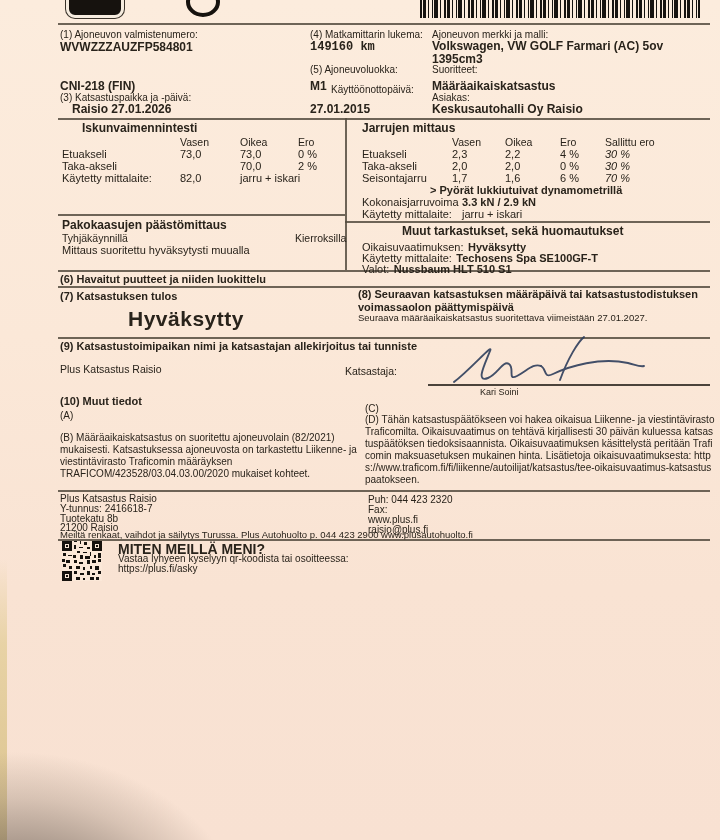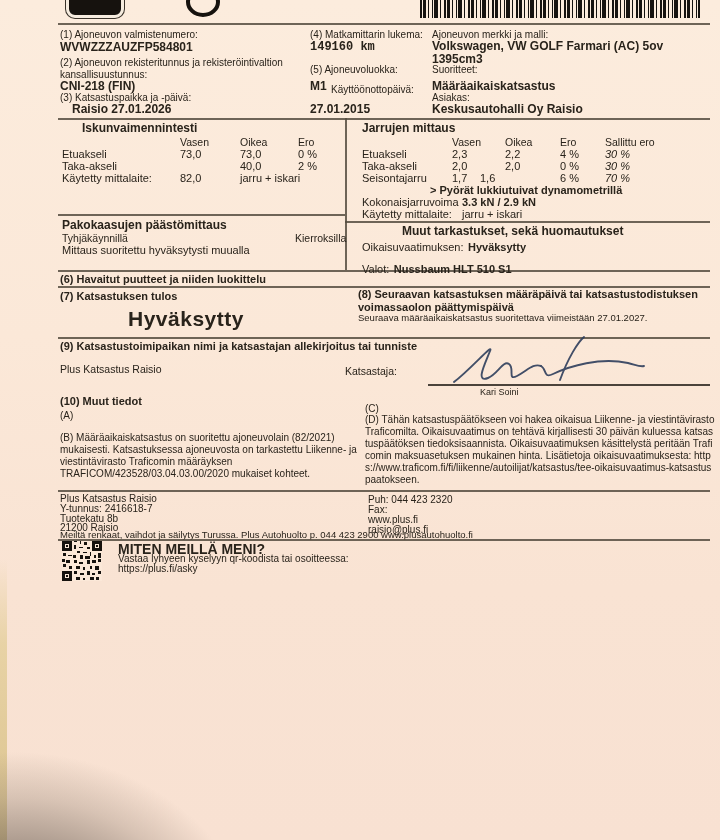--- a/index.html
+++ b/index.html
@@ -42,21 +42,20 @@
 <div class="page">
 
   <div class="abs logo-rect" style="left:66px;top:-12px;width:52px;height:24px;"></div>
   <div class="abs logo-oval" style="left:186px;top:-13px;width:26px;height:22px;"></div>
   <div class="abs barcode" style="left:420px;top:0;width:280px;height:18px;"></div>
 
   <div class="hr" style="left:58px;top:23px;width:652px;"></div>
 
   <div class="abs lb" style="left:60px;top:29px;">(1) Ajoneuvon valmistenumero:</div>
   <div class="abs val" style="left:60px;top:41px;">WVWZZZAUZFP584801</div>
-  <div class="abs lb" style="left:60px;top:57px;width:258px;">(2) Ajoneuvon rekisteritunnus ja rekisteröintivaltion kansallisuustunnus:</div>
   <div class="abs val" style="left:60px;top:80px;">CNI-218   (FIN)</div>
   <div class="abs lb" style="left:60px;top:92px;">(3) Katsastuspaikka ja -päivä:</div>
   <div class="abs val" style="left:72px;top:103px;">Raisio 27.01.2026</div>
 
   <div class="abs lb" style="left:310px;top:29px;">(4) Matkamittarin lukema:</div>
   <div class="abs val" style="left:310px;top:41px;font-family:Liberation Mono, monospace;">149160 km</div>
   <div class="abs lb" style="left:310px;top:64px;">(5) Ajoneuvoluokka:</div>
   <div class="abs val" style="left:310px;top:80px;">M1</div>
   <div class="abs lb" style="left:310px;top:84px;margin-left:21px;">Käyttöönottopäivä:</div>
   <div class="abs val" style="left:310px;top:103px;">27.01.2015</div>
@@ -77,21 +76,21 @@
   <div class="abs ttl" style="left:62px;top:121px;padding-left:20px;">Iskunvaimennintesti</div>
   <div class="abs lb2" style="left:180px;top:136px;">Vasen</div>
   <div class="abs lb2" style="left:240px;top:136px;">Oikea</div>
   <div class="abs lb2" style="left:298px;top:136px;">Ero</div>
   <div class="abs cell" style="left:62px;top:148px;">Etuakseli</div>
   <div class="abs cell" style="left:180px;top:148px;">73,0</div>
   <div class="abs cell" style="left:240px;top:148px;">73,0</div>
   <div class="abs cell" style="left:298px;top:148px;">0 %</div>
   <div class="abs cell" style="left:62px;top:160px;">Taka-akseli</div>
   <div class="abs cell" style="left:180px;top:172px;">82,0</div>
-  <div class="abs cell" style="left:240px;top:160px;">40,0</div>
+  <div class="abs cell" style="left:240px;top:160px;">70,0</div>
   <div class="abs cell" style="left:298px;top:160px;">2 %</div>
   <div class="abs cell" style="left:62px;top:172px;">Käytetty mittalaite:</div>
   <div class="abs cell" style="left:240px;top:172px;">jarru + iskari</div>
 
   <div class="abs ttl" style="left:362px;top:121px;">Jarrujen mittaus</div>
   <div class="abs lb2" style="left:452px;top:136px;">Vasen</div>
   <div class="abs lb2" style="left:505px;top:136px;">Oikea</div>
   <div class="abs lb2" style="left:560px;top:136px;">Ero</div>
   <div class="abs lb2" style="left:605px;top:136px;">Sallittu ero</div>
   <div class="abs cell" style="left:362px;top:148px;">Etuakseli</div>
@@ -99,38 +98,42 @@
   <div class="abs cell" style="left:505px;top:148px;">2,2</div>
   <div class="abs cell" style="left:560px;top:148px;">4 %</div>
   <div class="abs cell ital" style="left:605px;top:148px;">30 %</div>
   <div class="abs cell" style="left:362px;top:160px;">Taka-akseli</div>
   <div class="abs cell" style="left:452px;top:160px;">2,0</div>
   <div class="abs cell" style="left:505px;top:160px;">2,0</div>
   <div class="abs cell" style="left:560px;top:160px;">0 %</div>
   <div class="abs cell ital" style="left:605px;top:160px;">30 %</div>
   <div class="abs cell" style="left:362px;top:172px;">Seisontajarru</div>
   <div class="abs cell" style="left:452px;top:172px;">1,7</div>
-  <div class="abs cell" style="left:480px;top:172px;">1,6</div>
+  <div class="abs cell" style="left:505px;top:172px;">1,6</div>
   <div class="abs cell" style="left:560px;top:172px;">6 %</div>
   <div class="abs cell ital" style="left:605px;top:172px;">70 %</div>
   <div class="abs cellb" style="left:430px;top:184px;">&gt; Pyörät lukkiutuivat dynamometrillä</div>
   <div class="abs cell" style="left:362px;top:196px;">Kokonaisjarruvoima</div>
   <div class="abs cellb" style="left:462px;top:196px;">3.3 kN / 2.9 kN</div>
   <div class="abs cell" style="left:362px;top:208px;">Käytetty mittalaite:</div>
   <div class="abs cell" style="left:462px;top:208px;">jarru + iskari</div>
 
   <div class="abs ttl" style="left:62px;top:218px;">Pakokaasujen päästömittaus</div>
   <div class="abs lb2" style="left:62px;top:232px;">Tyhjäkäynnillä</div>
   <div class="abs lb2" style="left:295px;top:232px;">Kierroksilla</div>
   <div class="abs cell" style="left:62px;top:244px;">Mittaus suoritettu hyväksytysti muualla</div>
 
   <div class="abs ttl" style="left:362px;top:224px;padding-left:40px;">Muut tarkastukset, sekä huomautukset</div>
   <div class="abs" style="left:362px;top:237px;">
     <span class="cell">Oikaisuvaatimuksen:</span>
     <span class="cellb">Hyväksytty</span>
+  </div>
+  <div class="abs" style="left:362px;top:248px;">
+    <span class="cell">Käytetty mittalaite:</span>
+    <span class="cellb">Techosens Spa SE100GF-T</span>
   </div>
   <div class="abs" style="left:362px;top:259px;">
     <span class="cell">Valot:</span>
     <span class="cellb">Nussbaum HLT 510 S1</span>
   </div>
 
   <div class="abs sec" style="left:60px;top:273px;">(6) Havaitut puutteet ja niiden luokittelu</div>
   <div class="hr" style="left:58px;top:286px;width:652px;"></div>
   <div class="abs sec" style="left:60px;top:290px;">(7) Katsastuksen tulos</div>
   <div class="abs sec" style="left:358px;top:288px;width:352px;font-size:11px;line-height:1.15;">(8) Seuraavan katsastuksen määräpäivä tai katsastustodistuksen voimassaolon päättymispäivä</div>

